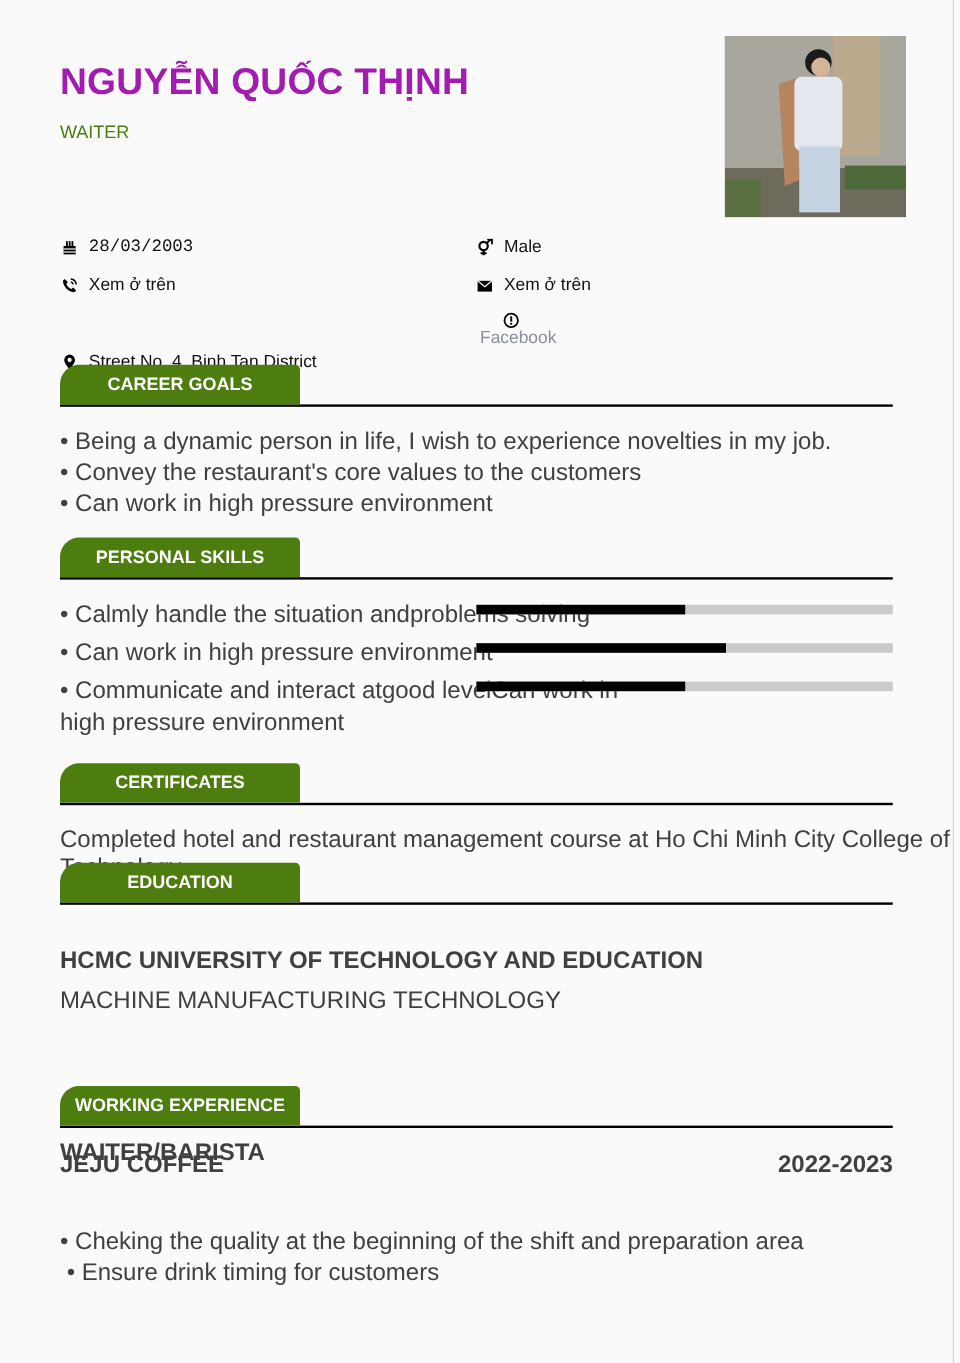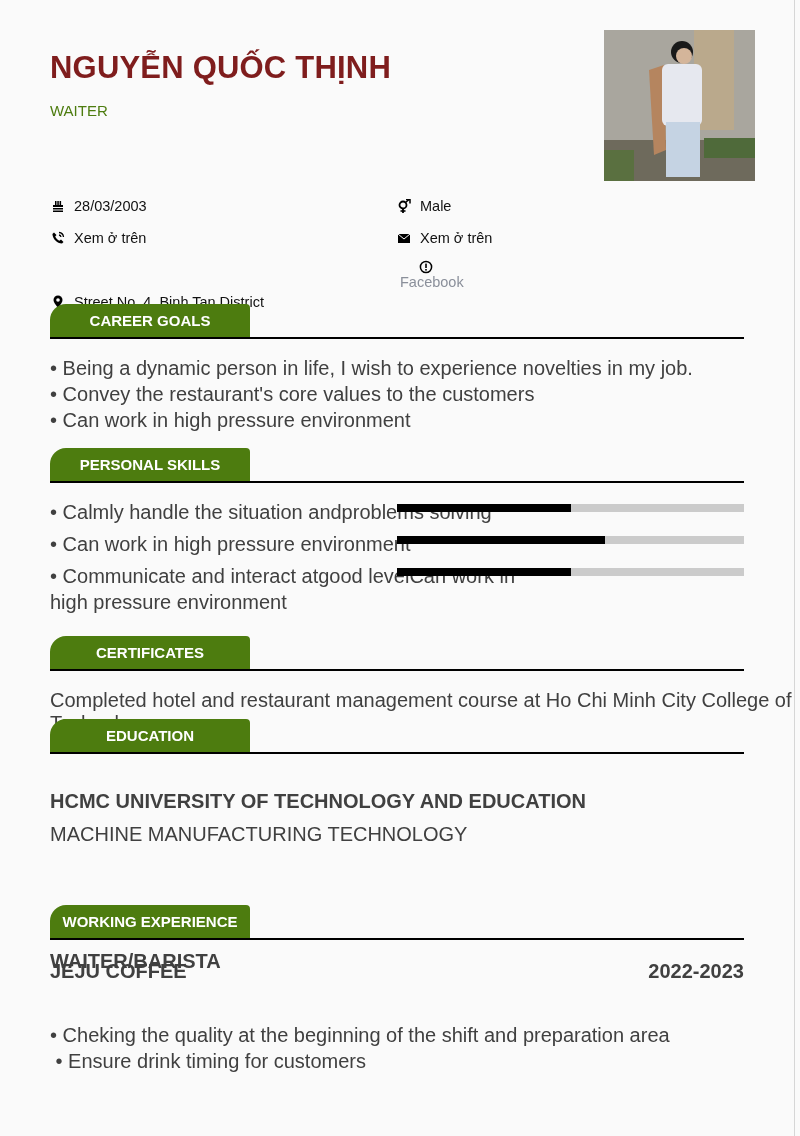--- a/index.html
+++ b/index.html
@@ -1,21 +1,21 @@
 <!DOCTYPE html>
 <html><head>
 <meta charset="utf-8">
 <style>
   html, body { margin: 0; padding: 0; }
   body {
     width: 800px; height: 1136px; background: #fafafa; position: relative;
     font-family: "Liberation Sans", sans-serif; color: #111; overflow: hidden;
   }
   .edge { position: absolute; left: 794px; top: 0; width: 1px; height: 1136px; background: #d6d6d6; }
-  .name { position: absolute; left: 50px; top: 50px; font-size: 31px; font-weight: bold; letter-spacing: 0.2px; color: #7f1d1d; }
+  .name { position: absolute; left: 50px; top: 50px; font-size: 31px; font-weight: bold; letter-spacing: 0.2px; color: #a21caf; }
   .role { position: absolute; left: 50px; top: 102px; font-size: 15px; color: #4d7c0f; }
   .photo { position: absolute; left: 604px; top: 30px; width: 151px; height: 151px; overflow: hidden; background: #9a968c; }
   .contact { position: absolute; font-size: 14.5px; display: flex; align-items: center; height: 20px; }
   .contact .ic { width: 16px; height: 16px; margin-right: 8px; display: inline-flex; align-items: center; justify-content: center; }
   .contact .ic svg { width: 14px; height: 14px; }
   .muted { color: #8a8f9a; }
   .section { position: absolute; left: 50px; width: 694px; height: 33px; border-bottom: 2px solid #000; }
   .tab { position: absolute; left: 0; top: 0; width: 200px; height: 33px; background: #4d7c0f; color: #fff;
          border-radius: 16px 4px 0 0; display: flex; align-items: center; justify-content: center;
          font-weight: bold; font-size: 15px; }
@@ -41,21 +41,21 @@
     <rect x="0" y="120" width="30" height="31" fill="#5a7040"></rect>
     <rect x="100" y="108" width="51" height="20" fill="#4f6a3a"></rect>
     <path d="M45 40 L60 35 L62 120 L50 125 Z" fill="#b5855f"></path>
     <rect x="58" y="34" width="40" height="62" rx="6" fill="#e6e8ef"></rect>
     <rect x="62" y="92" width="34" height="55" fill="#c5d3e3"></rect>
     <circle cx="78" cy="22" r="11" fill="#1a1a1a"></circle>
     <circle cx="80" cy="26" r="8" fill="#d4b59a"></circle>
   </svg>
 </div>
 
-<div class="contact" style="left:50px; top:196px;">
+<div class="contact" style="left:50px; top:196px;font-family:Liberation Mono, monospace;">
   <span class="ic">
     <svg viewBox="0 0 14 14">
         <rect x="2" y="6" width="10" height="7" fill="#000"></rect>
         <rect x="2" y="8" width="10" height="1" fill="#fafafa"></rect>
         <rect x="2" y="10.5" width="10" height="1" fill="#fafafa"></rect>
         <rect x="4" y="2" width="1.5" height="4" fill="#000"></rect>
         <rect x="6.3" y="2" width="1.5" height="4" fill="#000"></rect>
         <rect x="8.6" y="2" width="1.5" height="4" fill="#000"></rect>
       </svg>
   </span>

